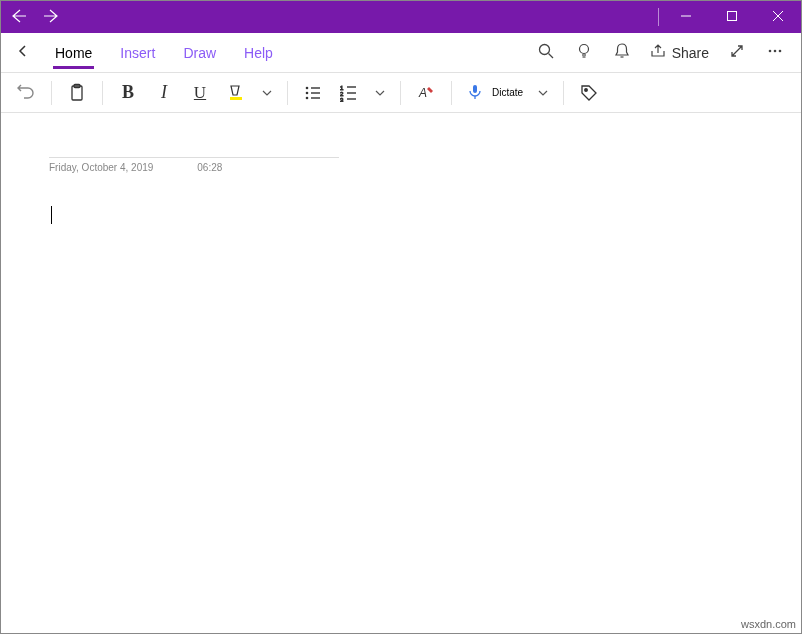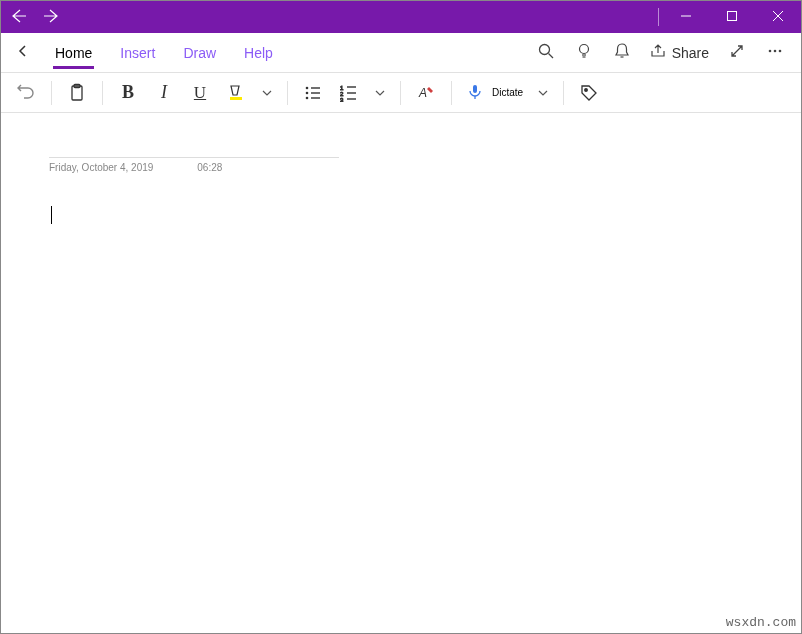--- a/index.html
+++ b/index.html
@@ -25,21 +25,21 @@
   
   .toolbar { height: 40px; border-bottom: 1px solid #e1e1e1; display: flex; align-items: center; padding: 0 8px; gap: 2px; }
   .tool { width: 34px; height: 34px; display: flex; align-items: center; justify-content: center; color: #333; font-size: 16px; }
   .tool svg { display: block; }
   .divider { width: 1px; height: 24px; background: #e1e1e1; margin: 0 6px; }
   .dictate { display: flex; align-items: center; gap: 8px; padding: 0 6px; height: 34px; font-size: 10px; }
   
   .page { flex: 1 1 auto; background: #fff; position: relative; padding: 44px 24px 24px 34px; overflow: hidden; }
   .datestamp { border-top: 1px solid #ddd; padding-top: 4px; display: flex; gap: 44px; color: #888; font-size: 10px; width: 290px; margin-left: 14px; }
   .cursor { margin-top: 33px; margin-left: 16px; width: 1px; height: 18px; background: #000; }
-  .watermark { position: absolute; right: 6px; bottom: 4px; font-size: 13px; color: #666; font-family: Liberation Mono, monospace; }
+  .watermark { position: absolute; right: 6px; bottom: 4px; font-size: 11px; color: #666; }
 </style>
 </head>
 <body>
 
 <div class="window">
 
   <div class="titlebar">
     <div class="tbtn small">
       <span>
         <svg width="16" height="16" viewBox="0 0 16 16" fill="none" stroke="white" stroke-width="1.2">

